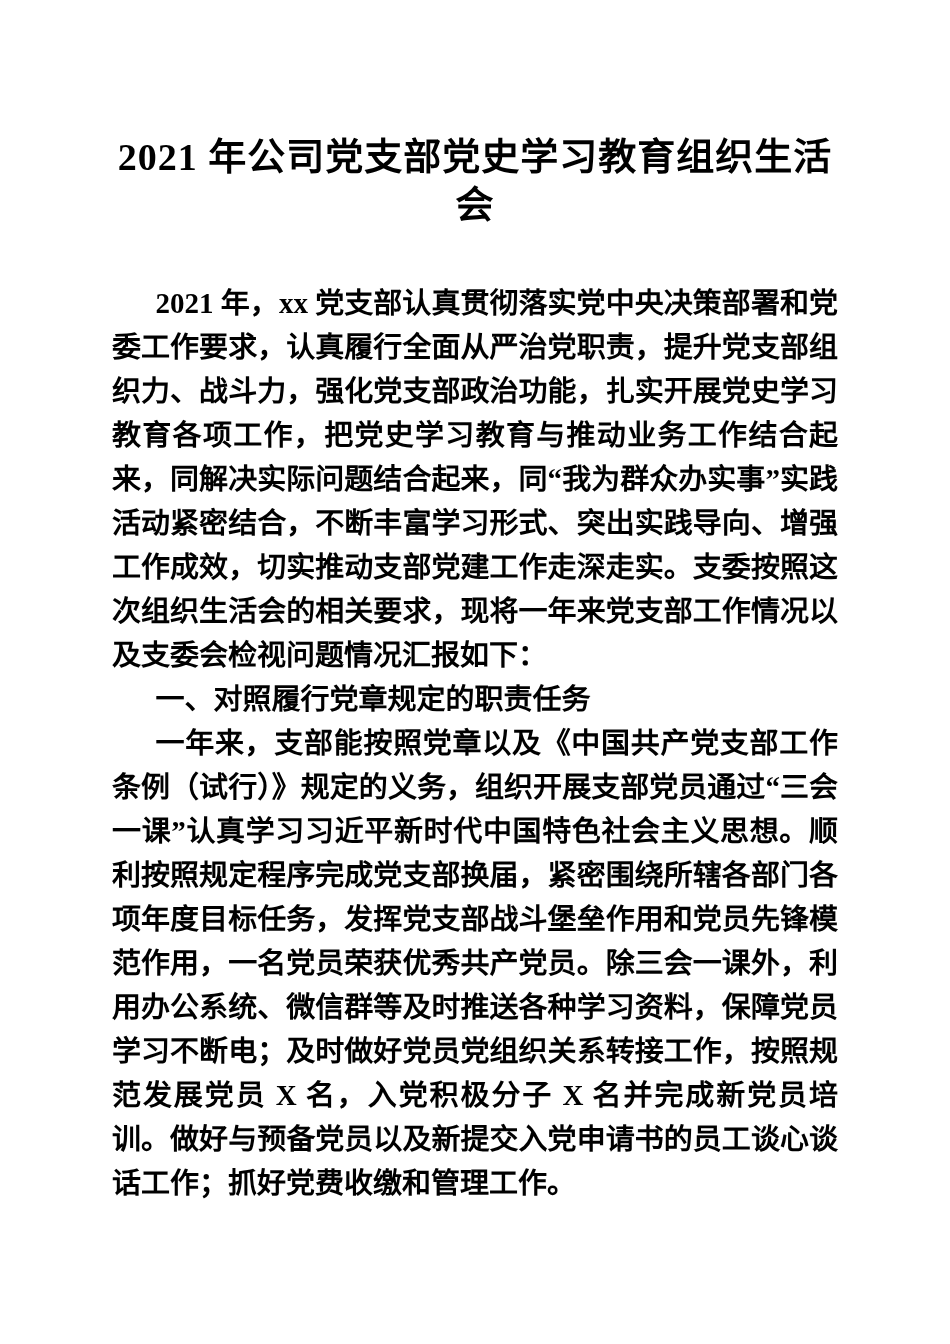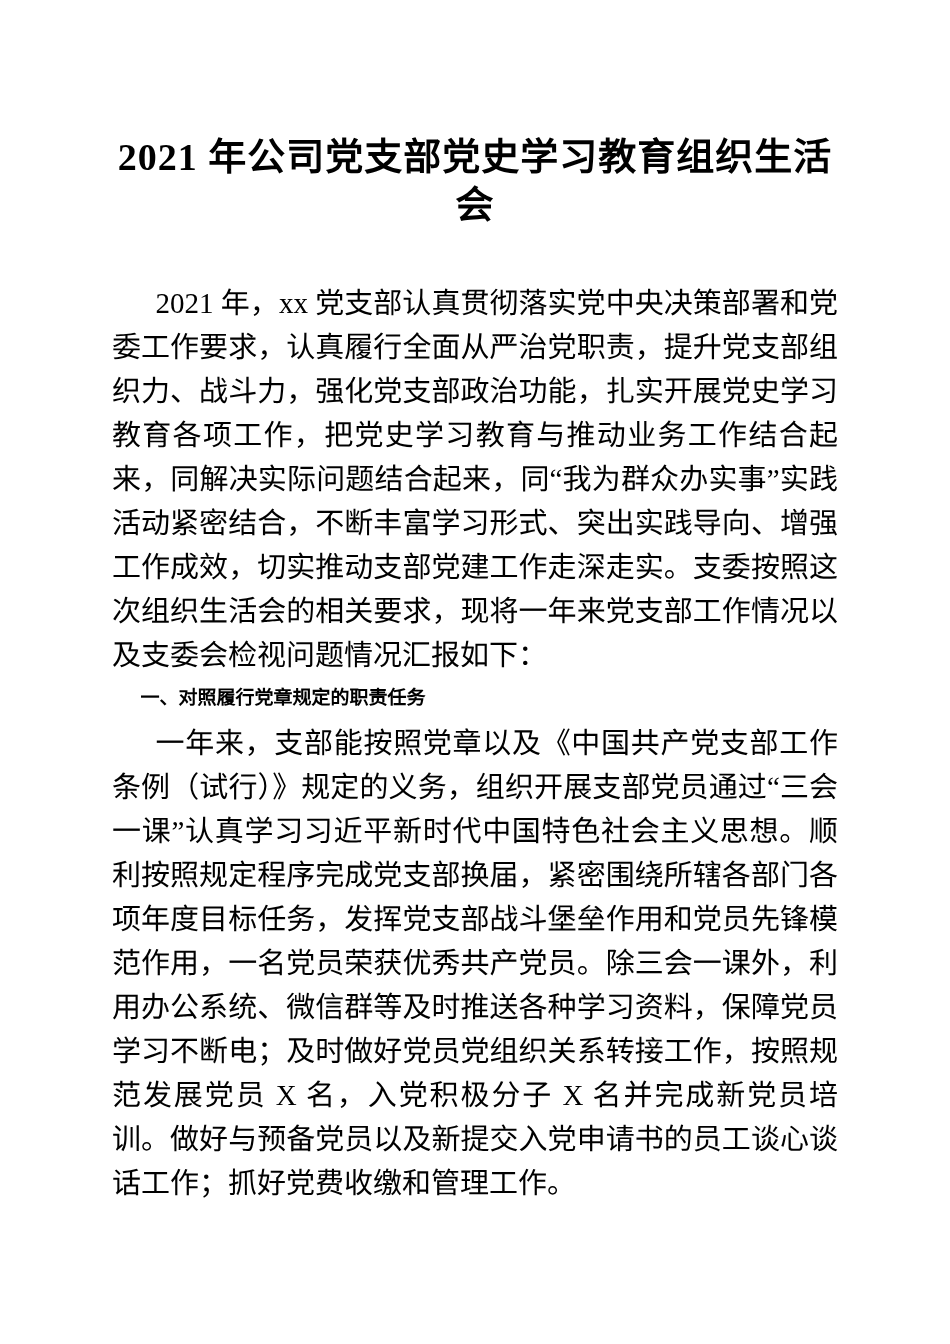--- a/index.html
+++ b/index.html
@@ -28,33 +28,33 @@
     font-family: "Liberation Serif", "DejaVu Serif", serif;
     letter-spacing: 1px;
   }
   .doc-title .title-line {
     display: block;
   }
   .body-para {
     margin: 0;
     font-size: 29px;
     line-height: 44px;
-    font-weight: normal;
+    font-weight: bold;
     text-align: justify;
     text-justify: inter-character;
     text-indent: 1.5em;
     font-family: "Liberation Serif", "DejaVu Serif", serif;
   }
   .section-heading {
     margin: 0;
-    font-size: 19px;
+    font-size: 29px;
     line-height: 44px;
     font-weight: bold;
     text-indent: 1.5em;
-    font-family: Liberation Mono, monospace;
+    font-family: Liberation Serif, serif;
   }
   .subsection-heading {
     margin: 0;
     font-size: 29px;
     line-height: 44px;
     font-weight: normal;
     font-style: italic;
     text-indent: 1.3em;
     font-family: "Liberation Serif", "DejaVu Serif", serif;
   }

